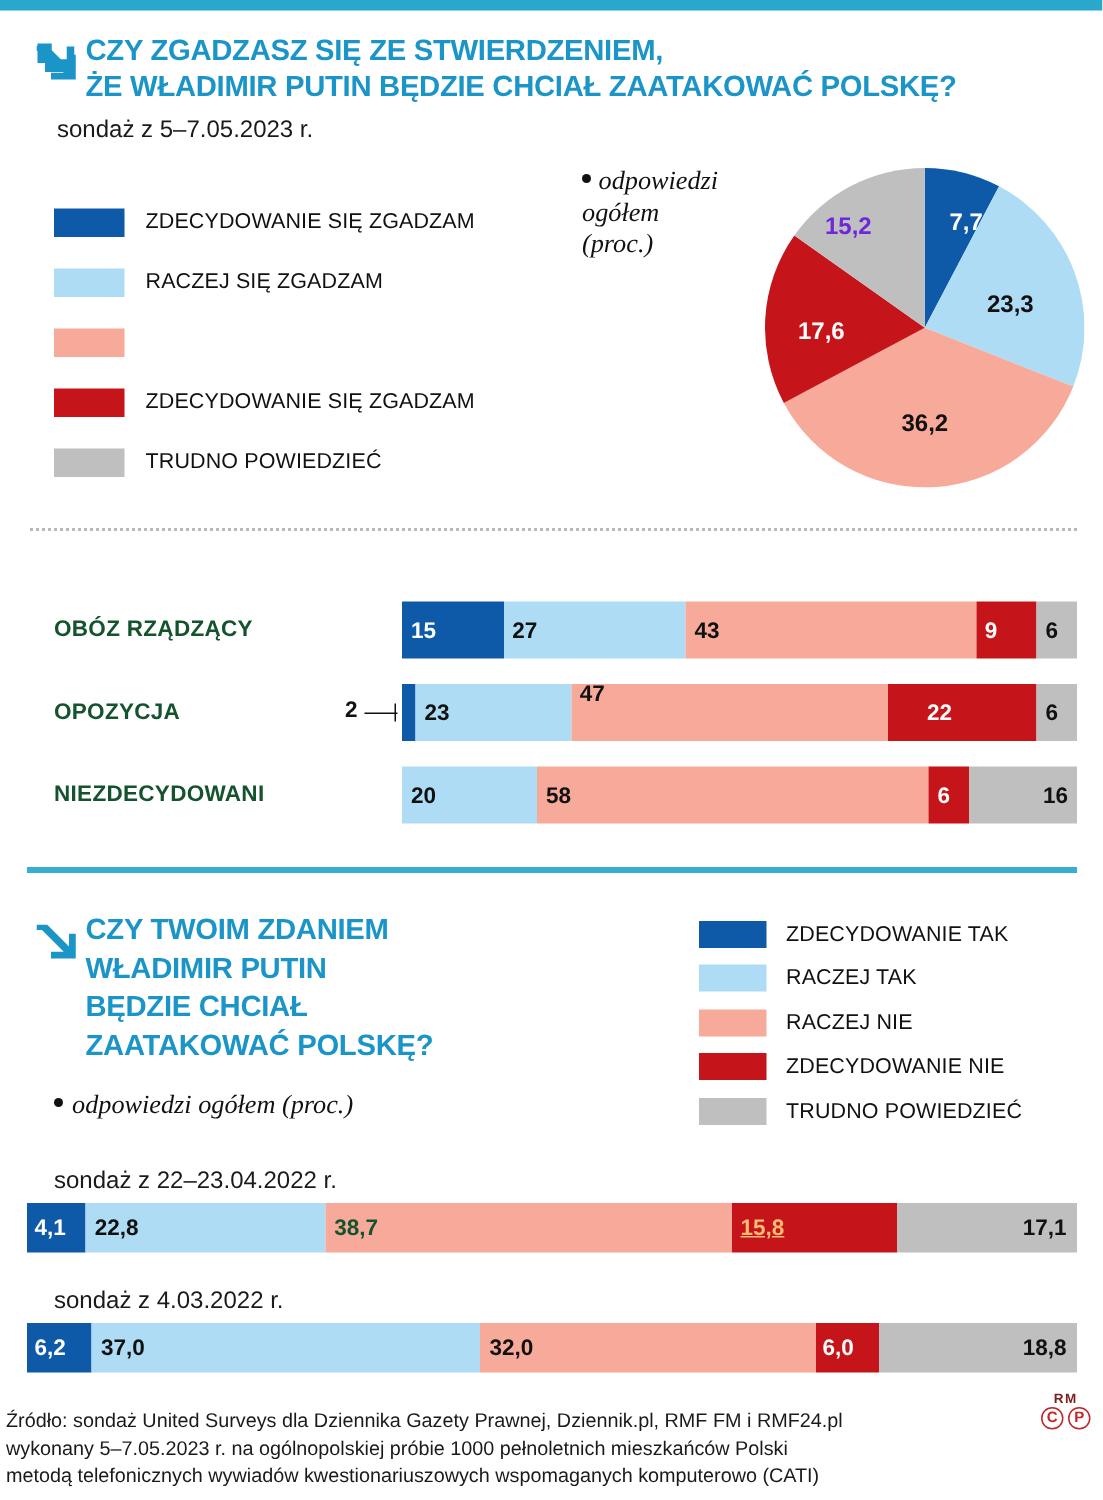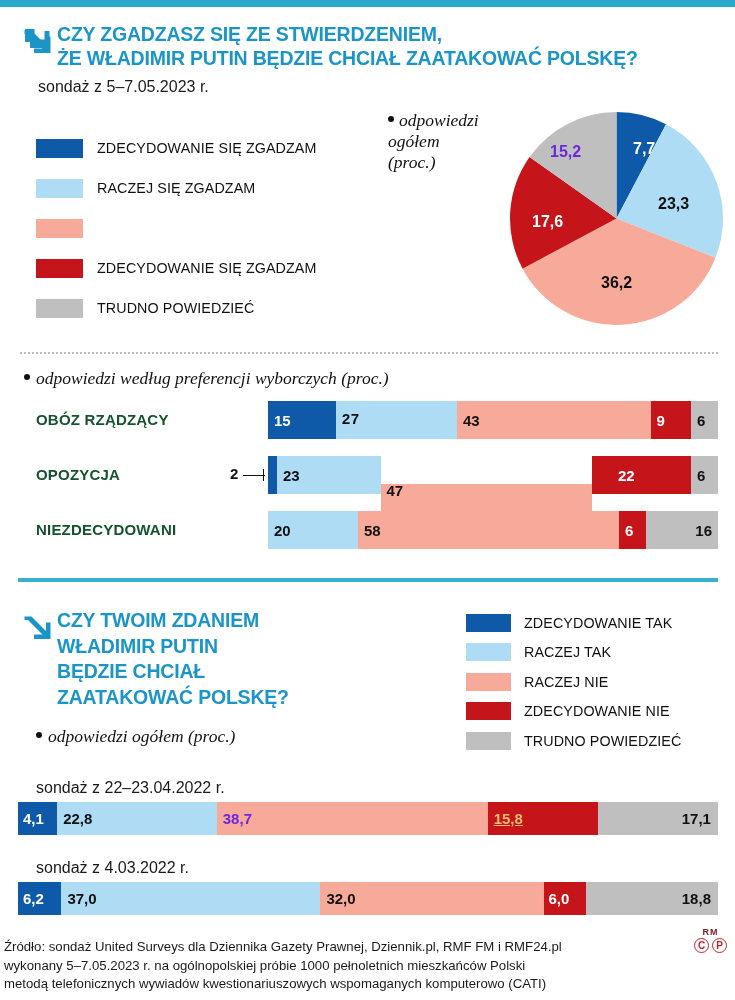--- a/index.html
+++ b/index.html
@@ -234,31 +234,28 @@
     </svg>
     <span class="pie-lbl" style="left:123px; top:28px; color:#ffffff;">7,7</span>
     <span class="pie-lbl" style="left:148px; top:83px; color:#111;">23,3</span>
     <span class="pie-lbl" style="left:91px; top:162px; color:#111;">36,2</span>
     <span class="pie-lbl" style="left:22px; top:101px; color:#ffffff;">17,6</span>
     <span class="pie-lbl" style="left:40px; top:31px; color:#6d28d9;">15,2</span>
   </div>
 
   <div class="dotted-div" style="top:352px;"></div>
 
-  <div class="sect-note" style="left:24px; top:368px;">
-    <span class="dot"></span><span>odpowiedzi według preferencji wyborczych (proc.)</span>
-  </div>
 
   <div class="pref-row" style="top:401px; width:735px;">
     <span class="pref-name">OBÓZ RZĄDZĄCY</span>
     <div class="bartrack">
       <div class="seg inside" style="width:15%; background:#0f5aa8;">
         <span class="v" style="color:#ffffff;">15</span>
       </div>
-      <div class="seg inside" style="width:27%; background:#aedcf5;font-family:Liberation Mono, monospace;">
+      <div class="seg inside" style="width:27%; background:#aedcf5;">
         <span class="v" style="color:#111;">27</span>
       </div>
       <div class="seg inside" style="width:43%; background:#f7aa9a;">
         <span class="v" style="color:#111;">43</span>
       </div>
       <div class="seg inside" style="width:9%; background:#c5141a;">
         <span class="v" style="color:#ffffff;">9</span>
       </div>
       <div class="seg inside" style="width:6%; background:#bfbfbf;">
         <span class="v" style="color:#111;">6</span>
@@ -269,21 +266,21 @@
   <div class="pref-row" style="top:456px; width:735px;">
     <span class="pref-name">OPOZYCJA</span>
     <span class="leader-val" style="left:230px;">2</span>
     <div class="leader" style="left:243px; width:22px;"></div>
     <div class="leader-cap" style="left:263px;"></div>
     <div class="bartrack">
       <div class="seg" style="width:2%; background:#0f5aa8;"></div>
       <div class="seg inside" style="width:23%; background:#aedcf5;">
         <span class="v" style="color:#111;">23</span>
       </div>
-      <div class="seg inside" style="width:47%; background:#f7aa9a;margin-top:28px;">
+      <div class="seg inside" style="width:47%; background:#f7aa9a;">
         <span class="v" style="color:#111; top:-2px;">47</span>
       </div>
       <div class="seg inside" style="width:22%; background:#c5141a;">
         <span class="v" style="color:#ffffff; left:26px;">22</span>
       </div>
       <div class="seg inside" style="width:6%; background:#bfbfbf;">
         <span class="v" style="color:#111;">6</span>
       </div>
     </div>
   </div>
@@ -350,21 +347,21 @@
 
   <div class="ov-label" style="top:779px;">sondaż z 22–23.04.2022 r.</div>
   <div class="ov-track" style="top:802px;">
     <div class="seg inside" style="width:5.6%; background:#0f5aa8;">
       <span class="v" style="color:#ffffff; left:5px;">4,1</span>
     </div>
     <div class="seg inside" style="width:22.8%; background:#aedcf5;">
       <span class="v" style="color:#111;">22,8</span>
     </div>
     <div class="seg inside" style="width:38.7%; background:#f7aa9a;">
-      <span class="v" style="color:#6d28d9;text-align:right;">38,7</span>
+      <span class="v" style="color:#14532d;text-align:right;">38,7</span>
     </div>
     <div class="seg inside" style="width:15.8%; background:#c5141a;">
       <span class="v" style="color:#fdba74;text-decoration:underline;">15,8</span>
     </div>
     <div class="seg inside" style="width:17.1%; background:#bfbfbf;">
       <span class="v" style="color:#111; left:auto; right:7px;">17,1</span>
     </div>
   </div>
 
   <div class="ov-label" style="top:859px;">sondaż z 4.03.2022 r.</div>

